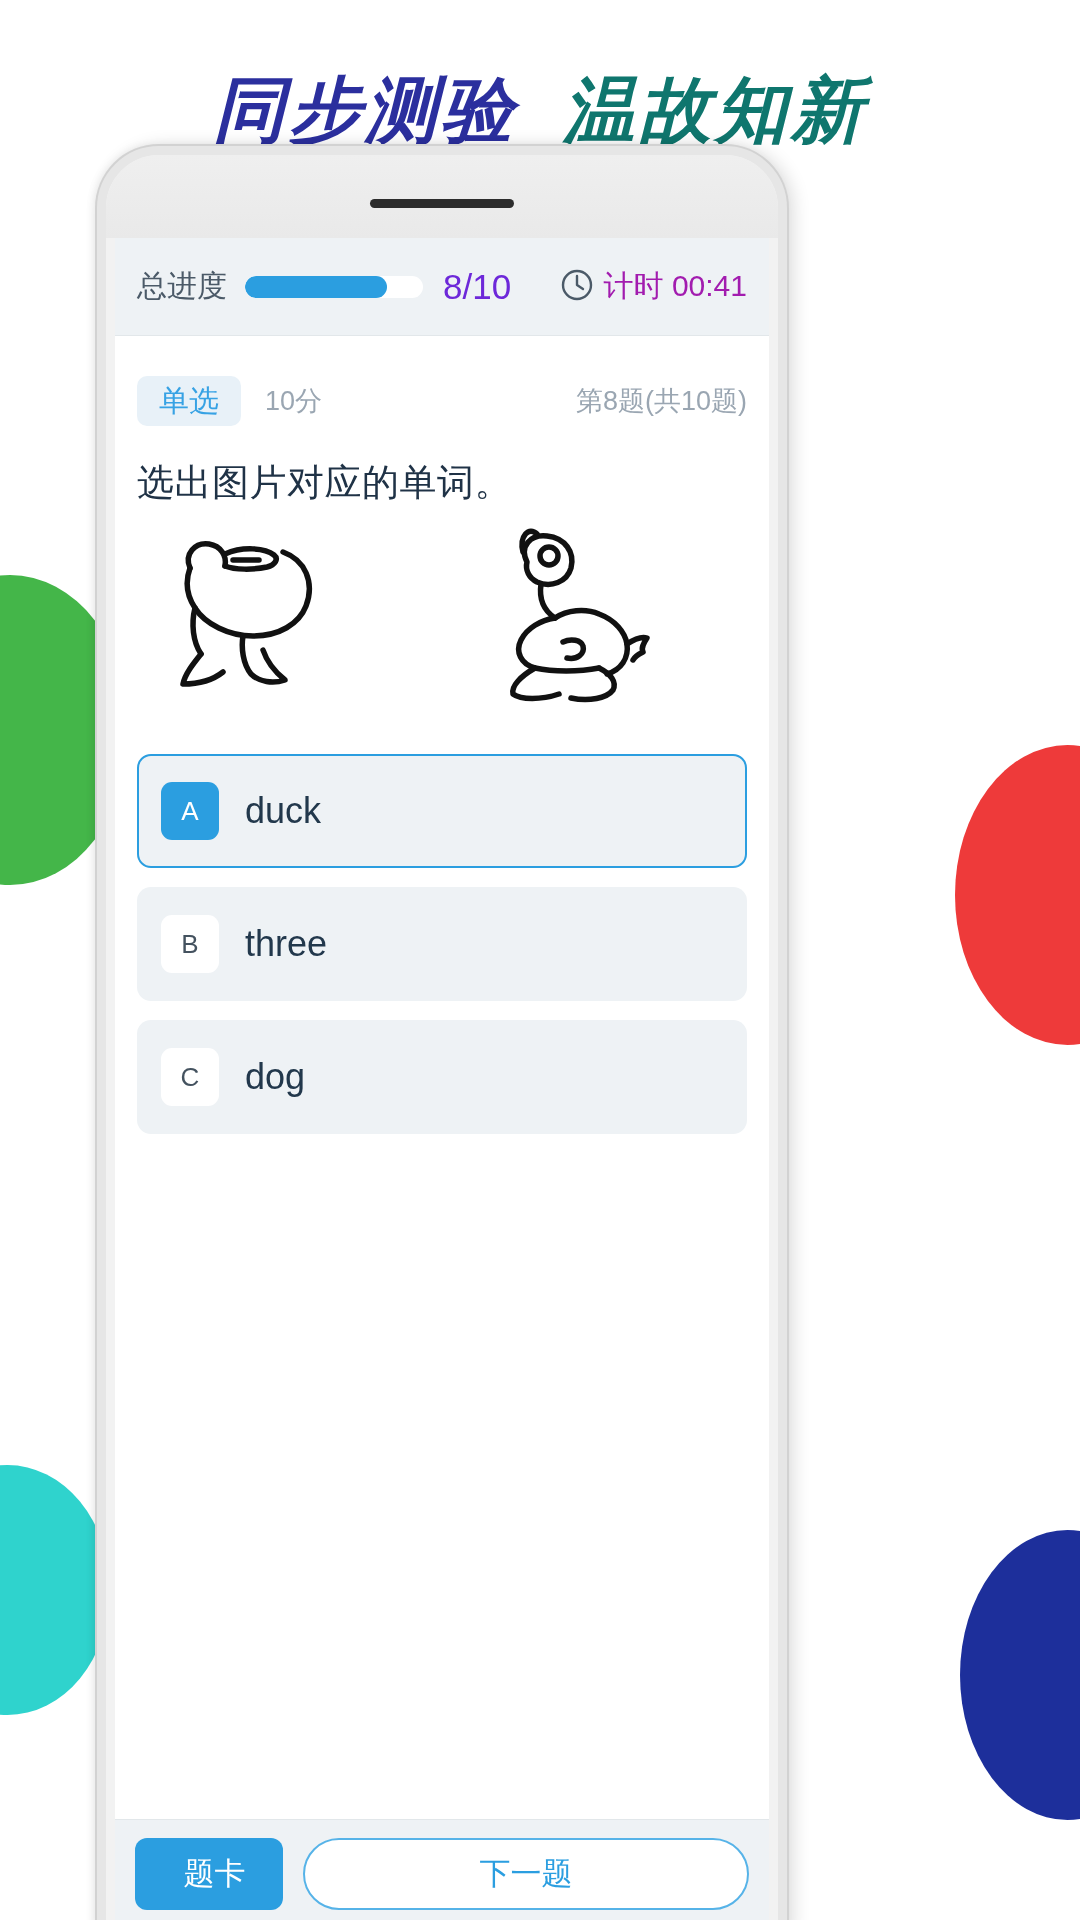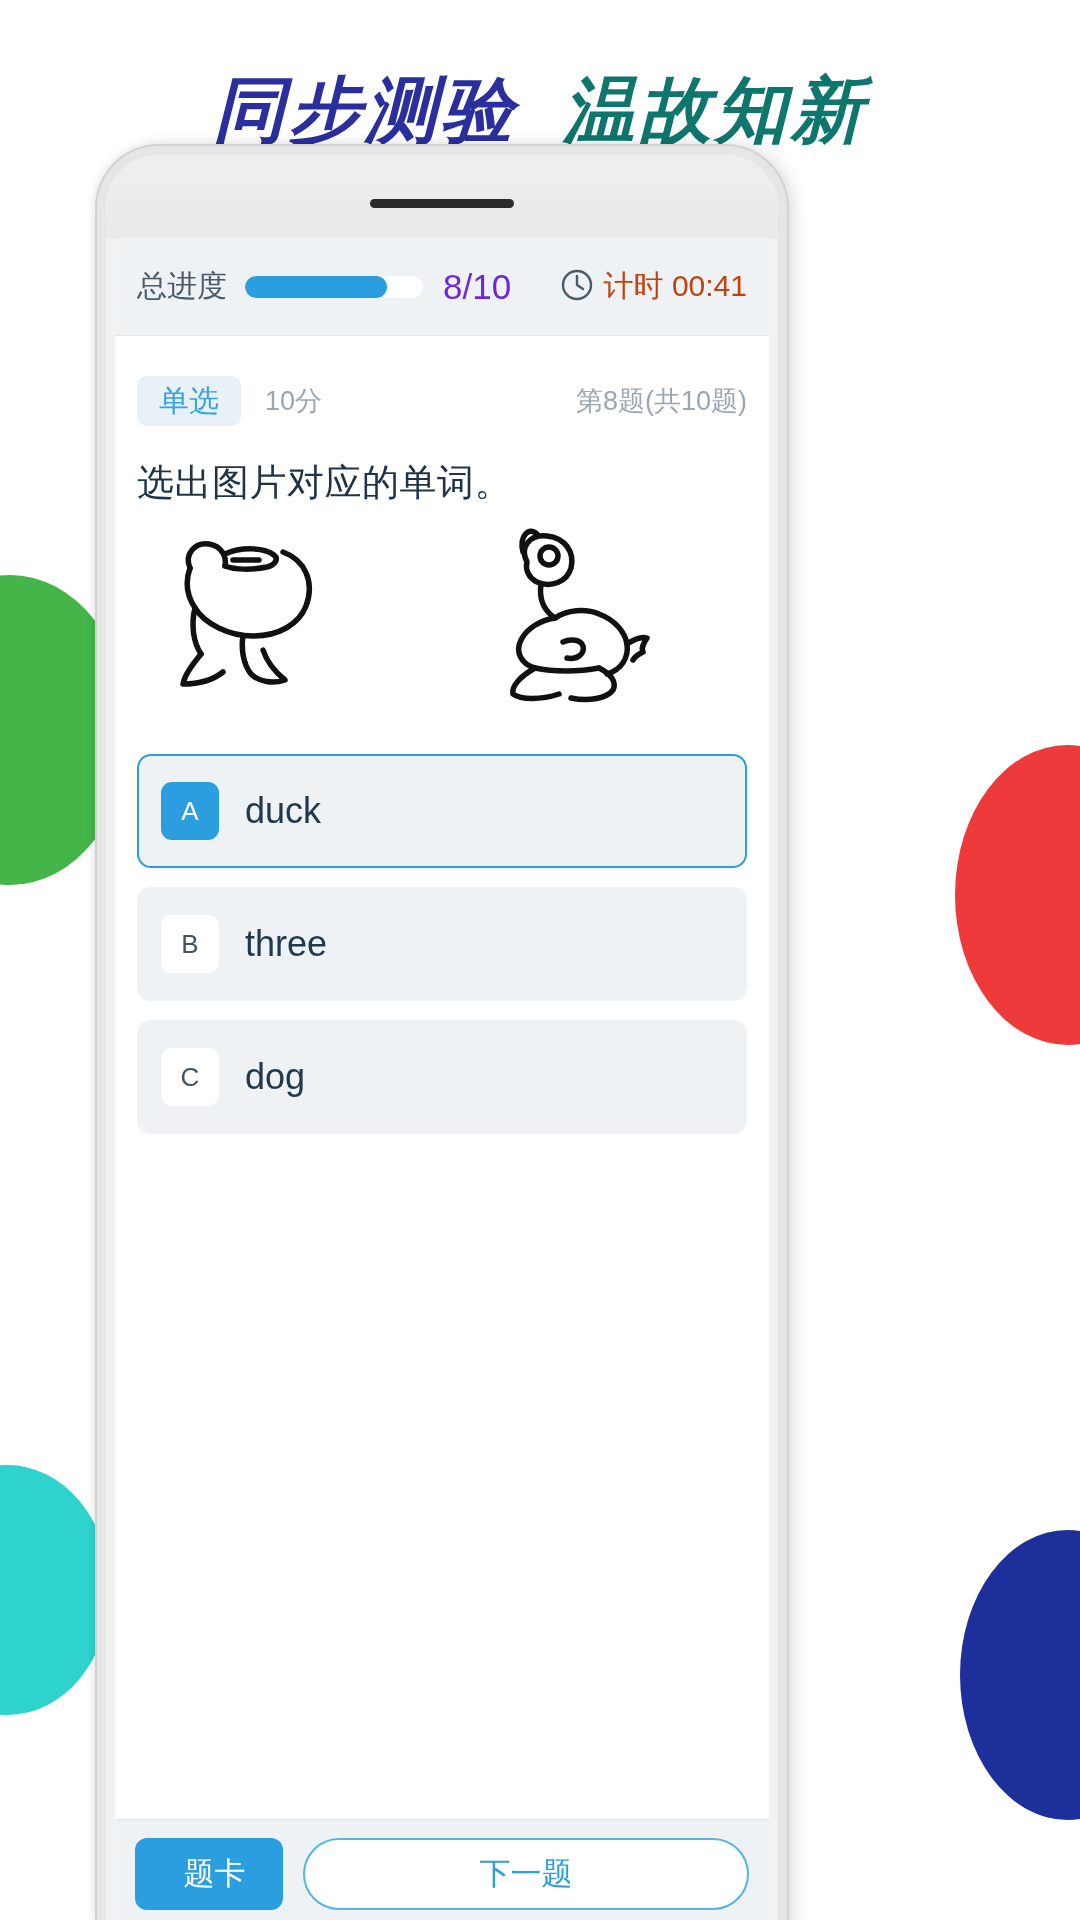--- a/index.html
+++ b/index.html
@@ -190,21 +190,21 @@
   }
   .timer-wrap {
     margin-left: auto;
     display: flex;
     align-items: center;
     gap: 10px;
     white-space: nowrap;
   }
   .timer-text {
     font-size: 30px;
-    color: #c2410c;
+    color: #a21caf;
   }
 
   
   .q-body {
     flex: 1 1 auto;
     background: #ffffff;
     padding: 12px 22px;
     box-sizing: border-box;
     overflow: hidden;
   }

